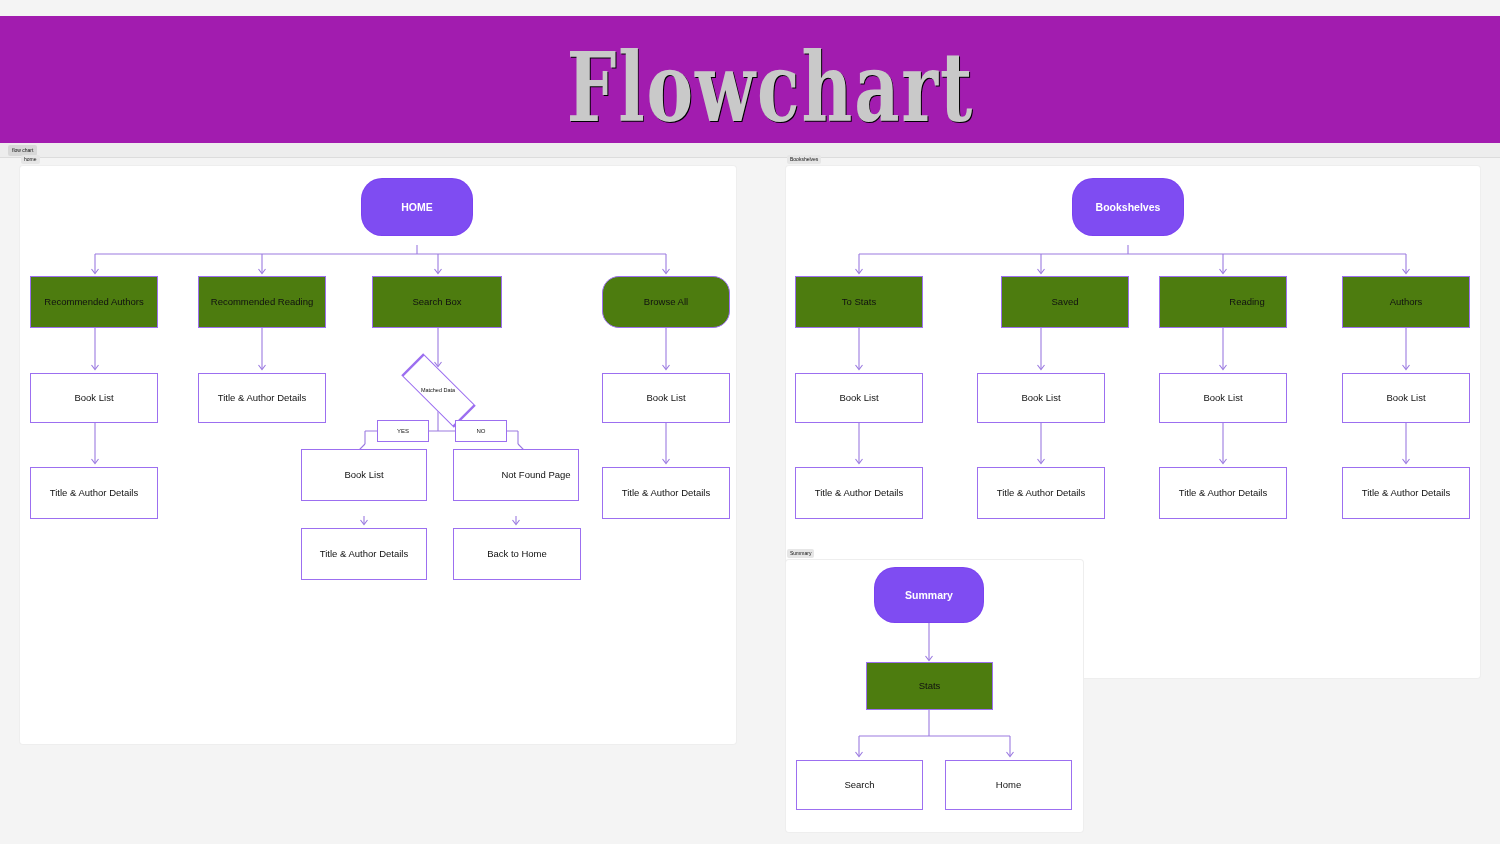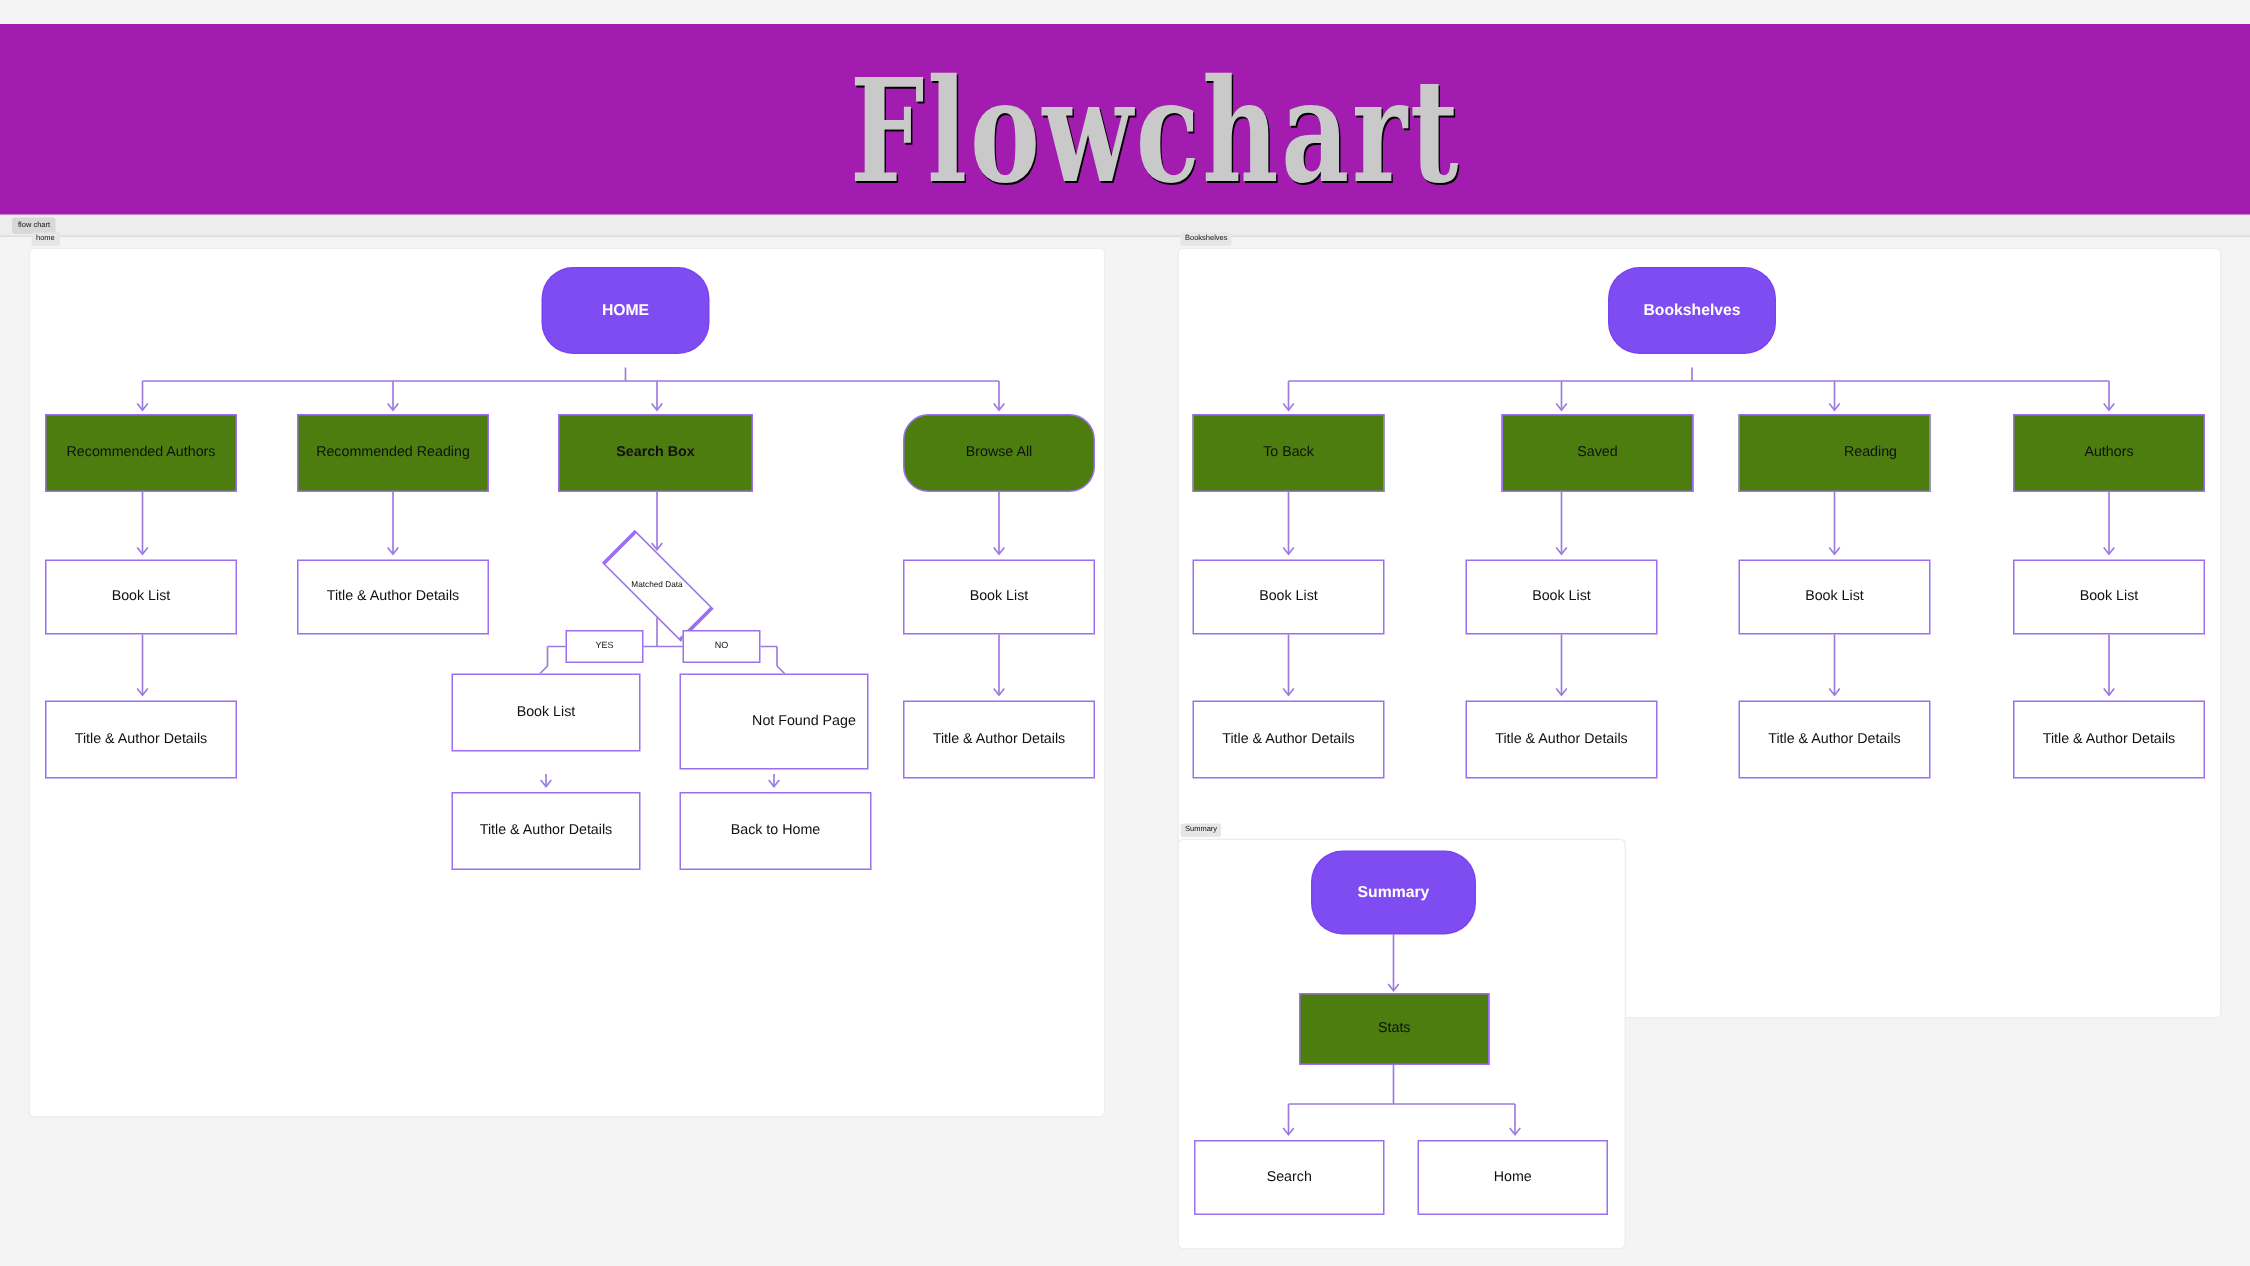--- a/index.html
+++ b/index.html
@@ -224,40 +224,40 @@
       <path d="M646,150 L646,203"></path>
       <path d="M642.5,199 L646,203.5 L649.5,199"></path>
       <path d="M646,250 L646,297"></path>
       <path d="M642.5,293 L646,297.5 L649.5,293"></path>
     </svg>
 
     <div class="node node-root" style="left:342px; top:13px; width:110px; height:56px;">HOME</div>
 
     <div class="node node-lvl" style="left:10px; top:110px; width:128px; height:52px;">Recommended Authors</div>
     <div class="node node-lvl" style="left:178px; top:110px; width:128px; height:52px;">Recommended Reading</div>
-    <div class="node node-lvl" style="left:352px; top:110px; width:130px; height:52px;font-weight:bold;">Search Box</div>
+    <div class="node node-lvl" style="left:352px; top:110px; width:130px; height:52px;">Search Box</div>
     <div class="node node-lvl" style="left:582px; top:110px; width:128px; height:52px;border-radius:17px;">Browse All</div>
 
     <div class="node node-plain" style="left:10px; top:207px; width:128px; height:50px;">Book List</div>
     <div class="node node-plain" style="left:10px; top:301px; width:128px; height:52px;">Title &amp; Author Details</div>
 
     <div class="node node-plain" style="left:178px; top:207px; width:128px; height:50px;">Title &amp; Author Details</div>
 
     <div class="node node-diamond" style="left:363px; top:202px;">
       <span class="dia-shape"></span>
       <span class="dia-text">Matched Data</span>
     </div>
 
     <div class="node node-small" style="left:357px; top:254px; width:52px; height:22px;">YES</div>
     <div class="node node-small" style="left:435px; top:254px; width:52px; height:22px;">NO</div>
 
     <div class="node node-plain" style="left:281px; top:283px; width:126px; height:52px;">Book List</div>
     <div class="node node-plain" style="left:281px; top:362px; width:126px; height:52px;">Title &amp; Author Details</div>
 
-    <div class="node node-plain" style="left:433px; top:283px; width:126px; height:64px;padding-left:40px;">Not Found Page</div>
+    <div class="node node-plain" style="left:433px; top:283px; width:126px; height:52px;padding-left:40px;">Not Found Page</div>
     <div class="node node-plain" style="left:433px; top:362px; width:128px; height:52px;">Back to Home</div>
 
     <div class="node node-plain" style="left:582px; top:207px; width:128px; height:50px;">Book List</div>
     <div class="node node-plain" style="left:582px; top:301px; width:128px; height:52px;">Title &amp; Author Details</div>
   </div>
 
   <div class="frame" id="frame-shelves">
     <div class="frame-label">Bookshelves</div>
 
     <svg class="wires" viewBox="0 0 694 512" preserveAspectRatio="none">
@@ -288,21 +288,21 @@
       <path d="M433.5,293 L437,297.5 L440.5,293"></path>
 
       <path d="M620,150 L620,203"></path>
       <path d="M616.5,199 L620,203.5 L623.5,199"></path>
       <path d="M620,250 L620,297"></path>
       <path d="M616.5,293 L620,297.5 L623.5,293"></path>
     </svg>
 
     <div class="node node-root" style="left:287px; top:13px; width:110px; height:56px;">Bookshelves</div>
 
-    <div class="node node-lvl" style="left:9px; top:110px; width:128px; height:52px;">To Back</div>
+    <div class="node node-lvl" style="left:9px; top:110px; width:128px; height:52px;">To Stats</div>
     <div class="node node-plain" style="left:9px; top:207px; width:128px; height:50px;">Book List</div>
     <div class="node node-plain" style="left:9px; top:301px; width:128px; height:52px;">Title &amp; Author Details</div>
 
     <div class="node node-lvl" style="left:191px; top:110px; width:128px; height:52px;margin-left:24px;">Saved</div>
     <div class="node node-plain" style="left:191px; top:207px; width:128px; height:50px;">Book List</div>
     <div class="node node-plain" style="left:191px; top:301px; width:128px; height:52px;">Title &amp; Author Details</div>
 
     <div class="node node-lvl" style="left:373px; top:110px; width:128px; height:52px;padding-left:48px;">Reading</div>
     <div class="node node-plain" style="left:373px; top:207px; width:128px; height:50px;">Book List</div>
     <div class="node node-plain" style="left:373px; top:301px; width:128px; height:52px;">Title &amp; Author Details</div>

